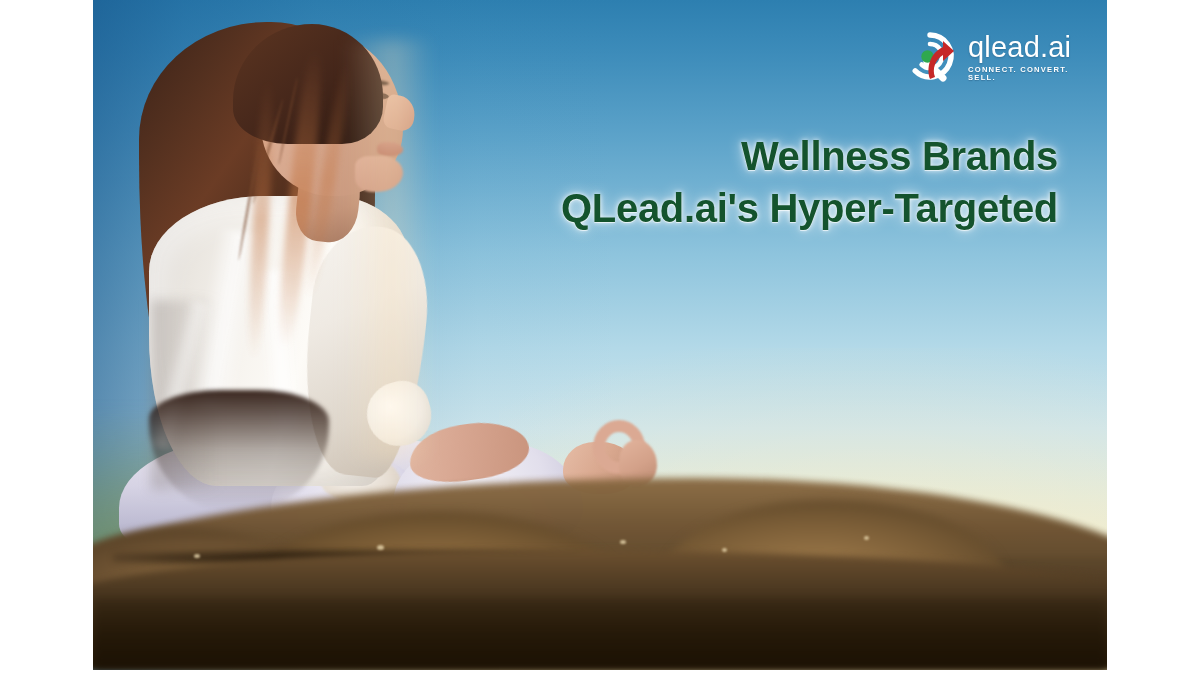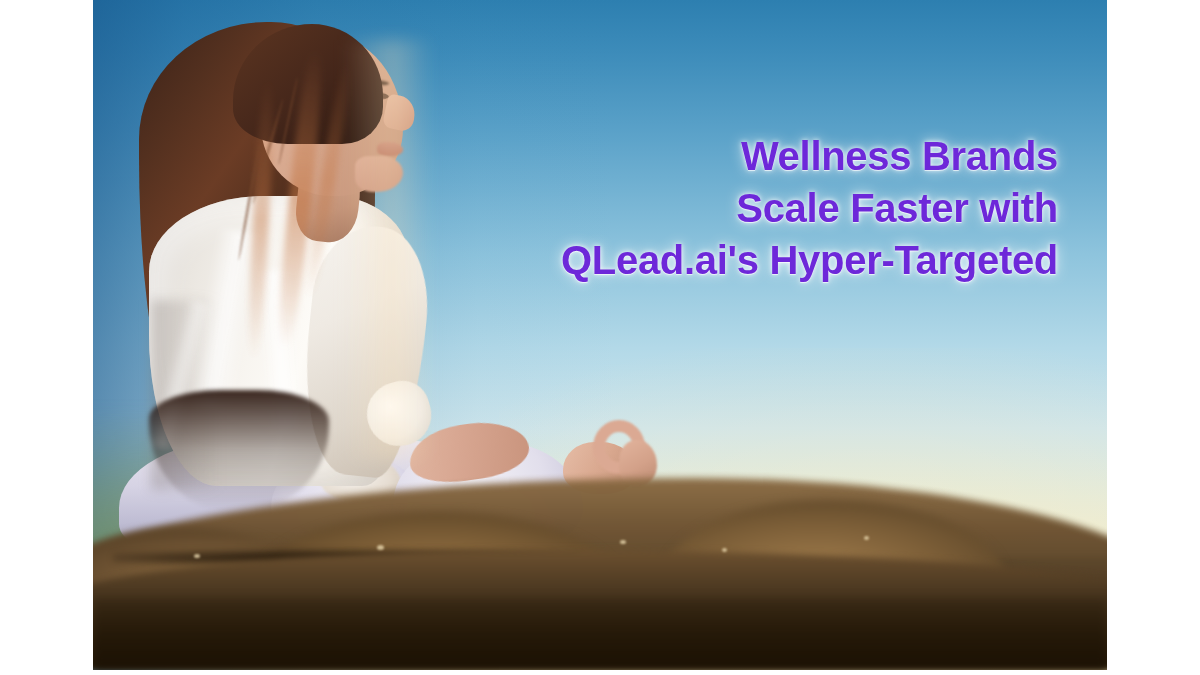--- a/index.html
+++ b/index.html
@@ -519,21 +519,21 @@
     text-shadow: 0 1px 1px rgba(20,60,95,0.35);
   }
 
   
   #headline {
     position: absolute;
     left: 390px;            
     top: 130px;
     width: 575px;
     text-align: right;
-    color: #6d28d9;
+    color: #14532d;
     font-family: "Liberation Sans", sans-serif;
     font-weight: 700;
     font-size: 40px;
     line-height: 1.30;
     letter-spacing: -0.3px;
     text-shadow: 0 0 14px rgba(255,255,255,0.85),
                  0 0 5px rgba(255,255,255,0.9),
                  0 1px 0 rgba(255,255,255,0.6);
   }
   #headline .hl-line { display: block; white-space: nowrap; }
@@ -605,21 +605,40 @@
       <div class="mat-shadow"></div>
       <div class="dune-front"></div>
       <div class="dune-dark-base"></div>
       <div class="sand-speck" style="left:28%;  bottom:120px; width:7px; height:5px;"></div>
       <div class="sand-speck" style="left:52%;  bottom:126px; width:6px; height:4px;"></div>
       <div class="sand-speck" style="left:62%;  bottom:118px; width:5px; height:4px;"></div>
       <div class="sand-speck" style="left:10%;  bottom:112px; width:6px; height:4px;"></div>
       <div class="sand-speck" style="left:76%;  bottom:130px; width:5px; height:4px;"></div>
     </div>
 
+    <div id="logo">
+      <div class="logo-mark">
+        <svg viewBox="0 0 62 58" width="62" height="58" aria-hidden="true">
+
+          <path d="M31 7 a21 21 0 1 1 -14.8 35.9" fill="none" stroke="#ffffff" stroke-width="5.4" stroke-linecap="round"></path>
+
+          <path d="M31 16 a12 12 0 1 1 -8.4 20.5" fill="none" stroke="#ffffff" stroke-width="4.6" stroke-linecap="round"></path>
+
+          <path d="M28 34 L44 50" stroke="#ffffff" stroke-width="7" stroke-linecap="round"></path>
+
+          <circle cx="28.5" cy="28.5" r="6.2" fill="#2fa84f"></circle>
+
+          <path d="M36 49 C 33 41, 36 32, 44 27 L 44 33 L 55 23 L 44 13 L 44 19 C 31 25, 27 40, 31 51 Z" fill="#c62828"></path>
+        </svg>
+      </div>
+      <div class="logo-words">
+        <span class="logo-name">qlead.ai</span>
+        <span class="logo-tag">CONNECT. CONVERT. SELL.</span>
+      </div>
+    </div>
 
     <div id="headline">
       <span class="hl-line">Wellness Brands</span>
-      <span class="hl-line">Scale Faster with</span>
       <span class="hl-line">QLead.ai's Hyper-Targeted</span>
     </div>
 
   </div>
 </div>
 
 </body></html>

